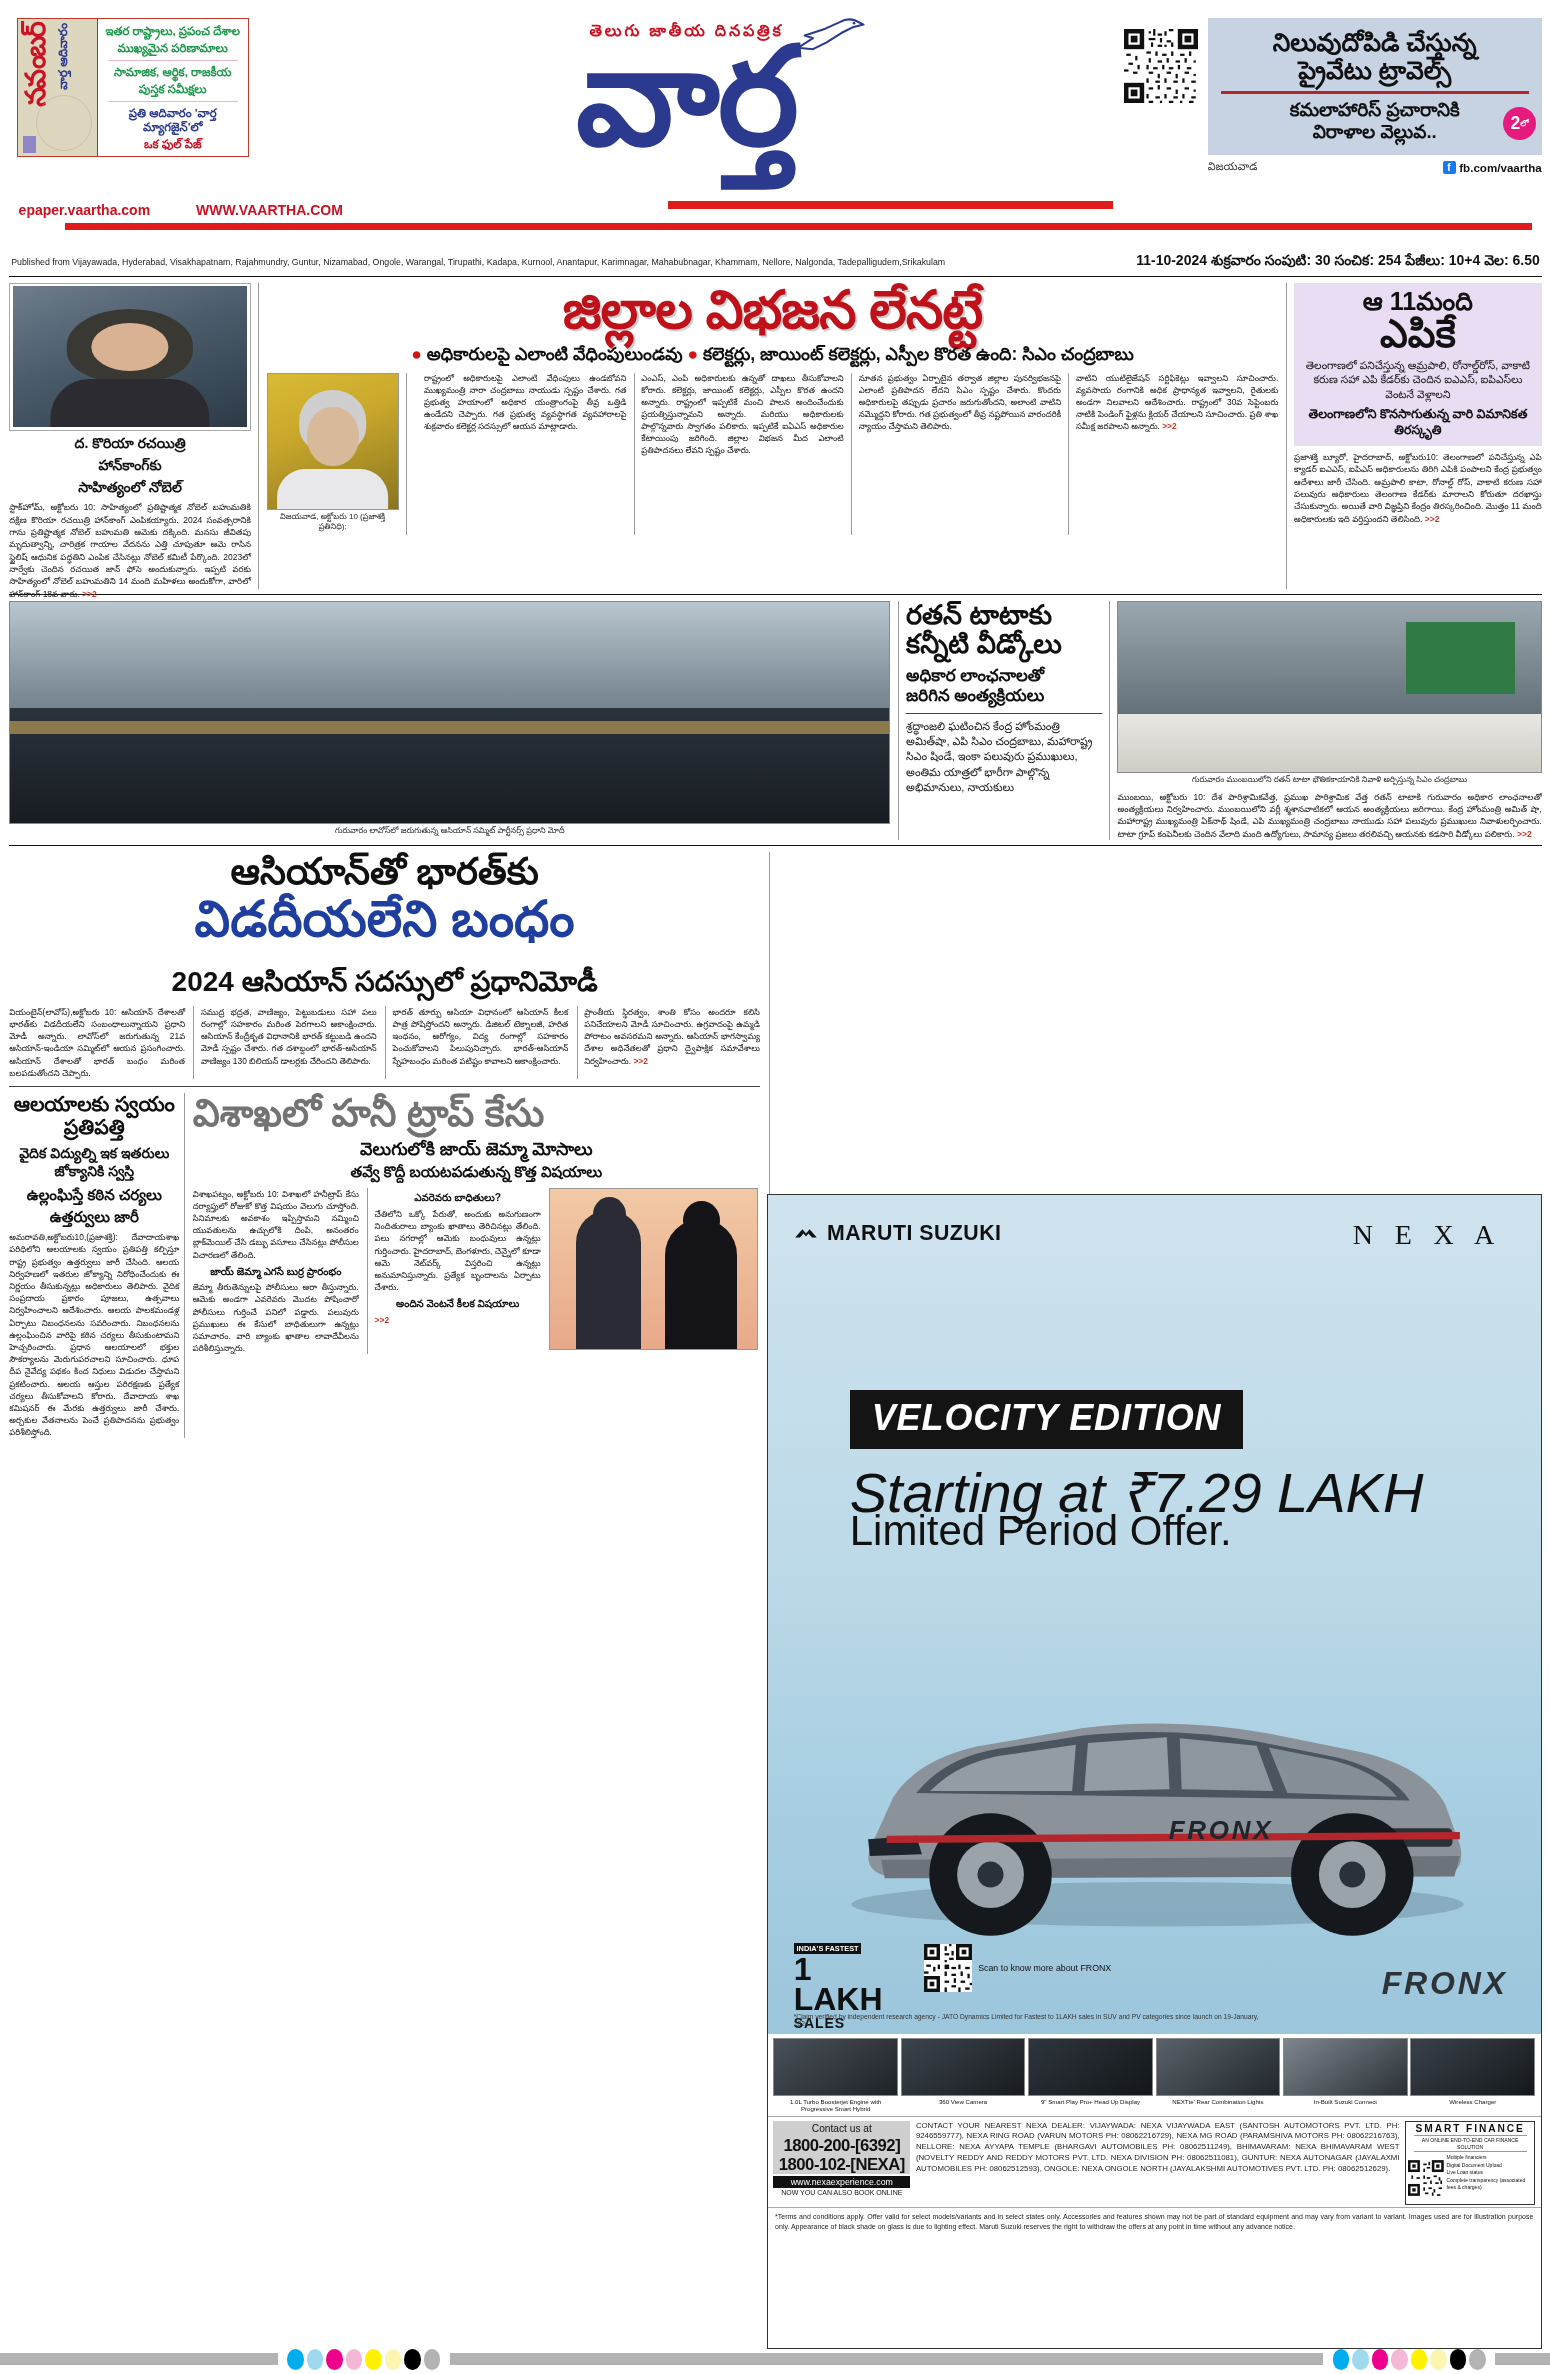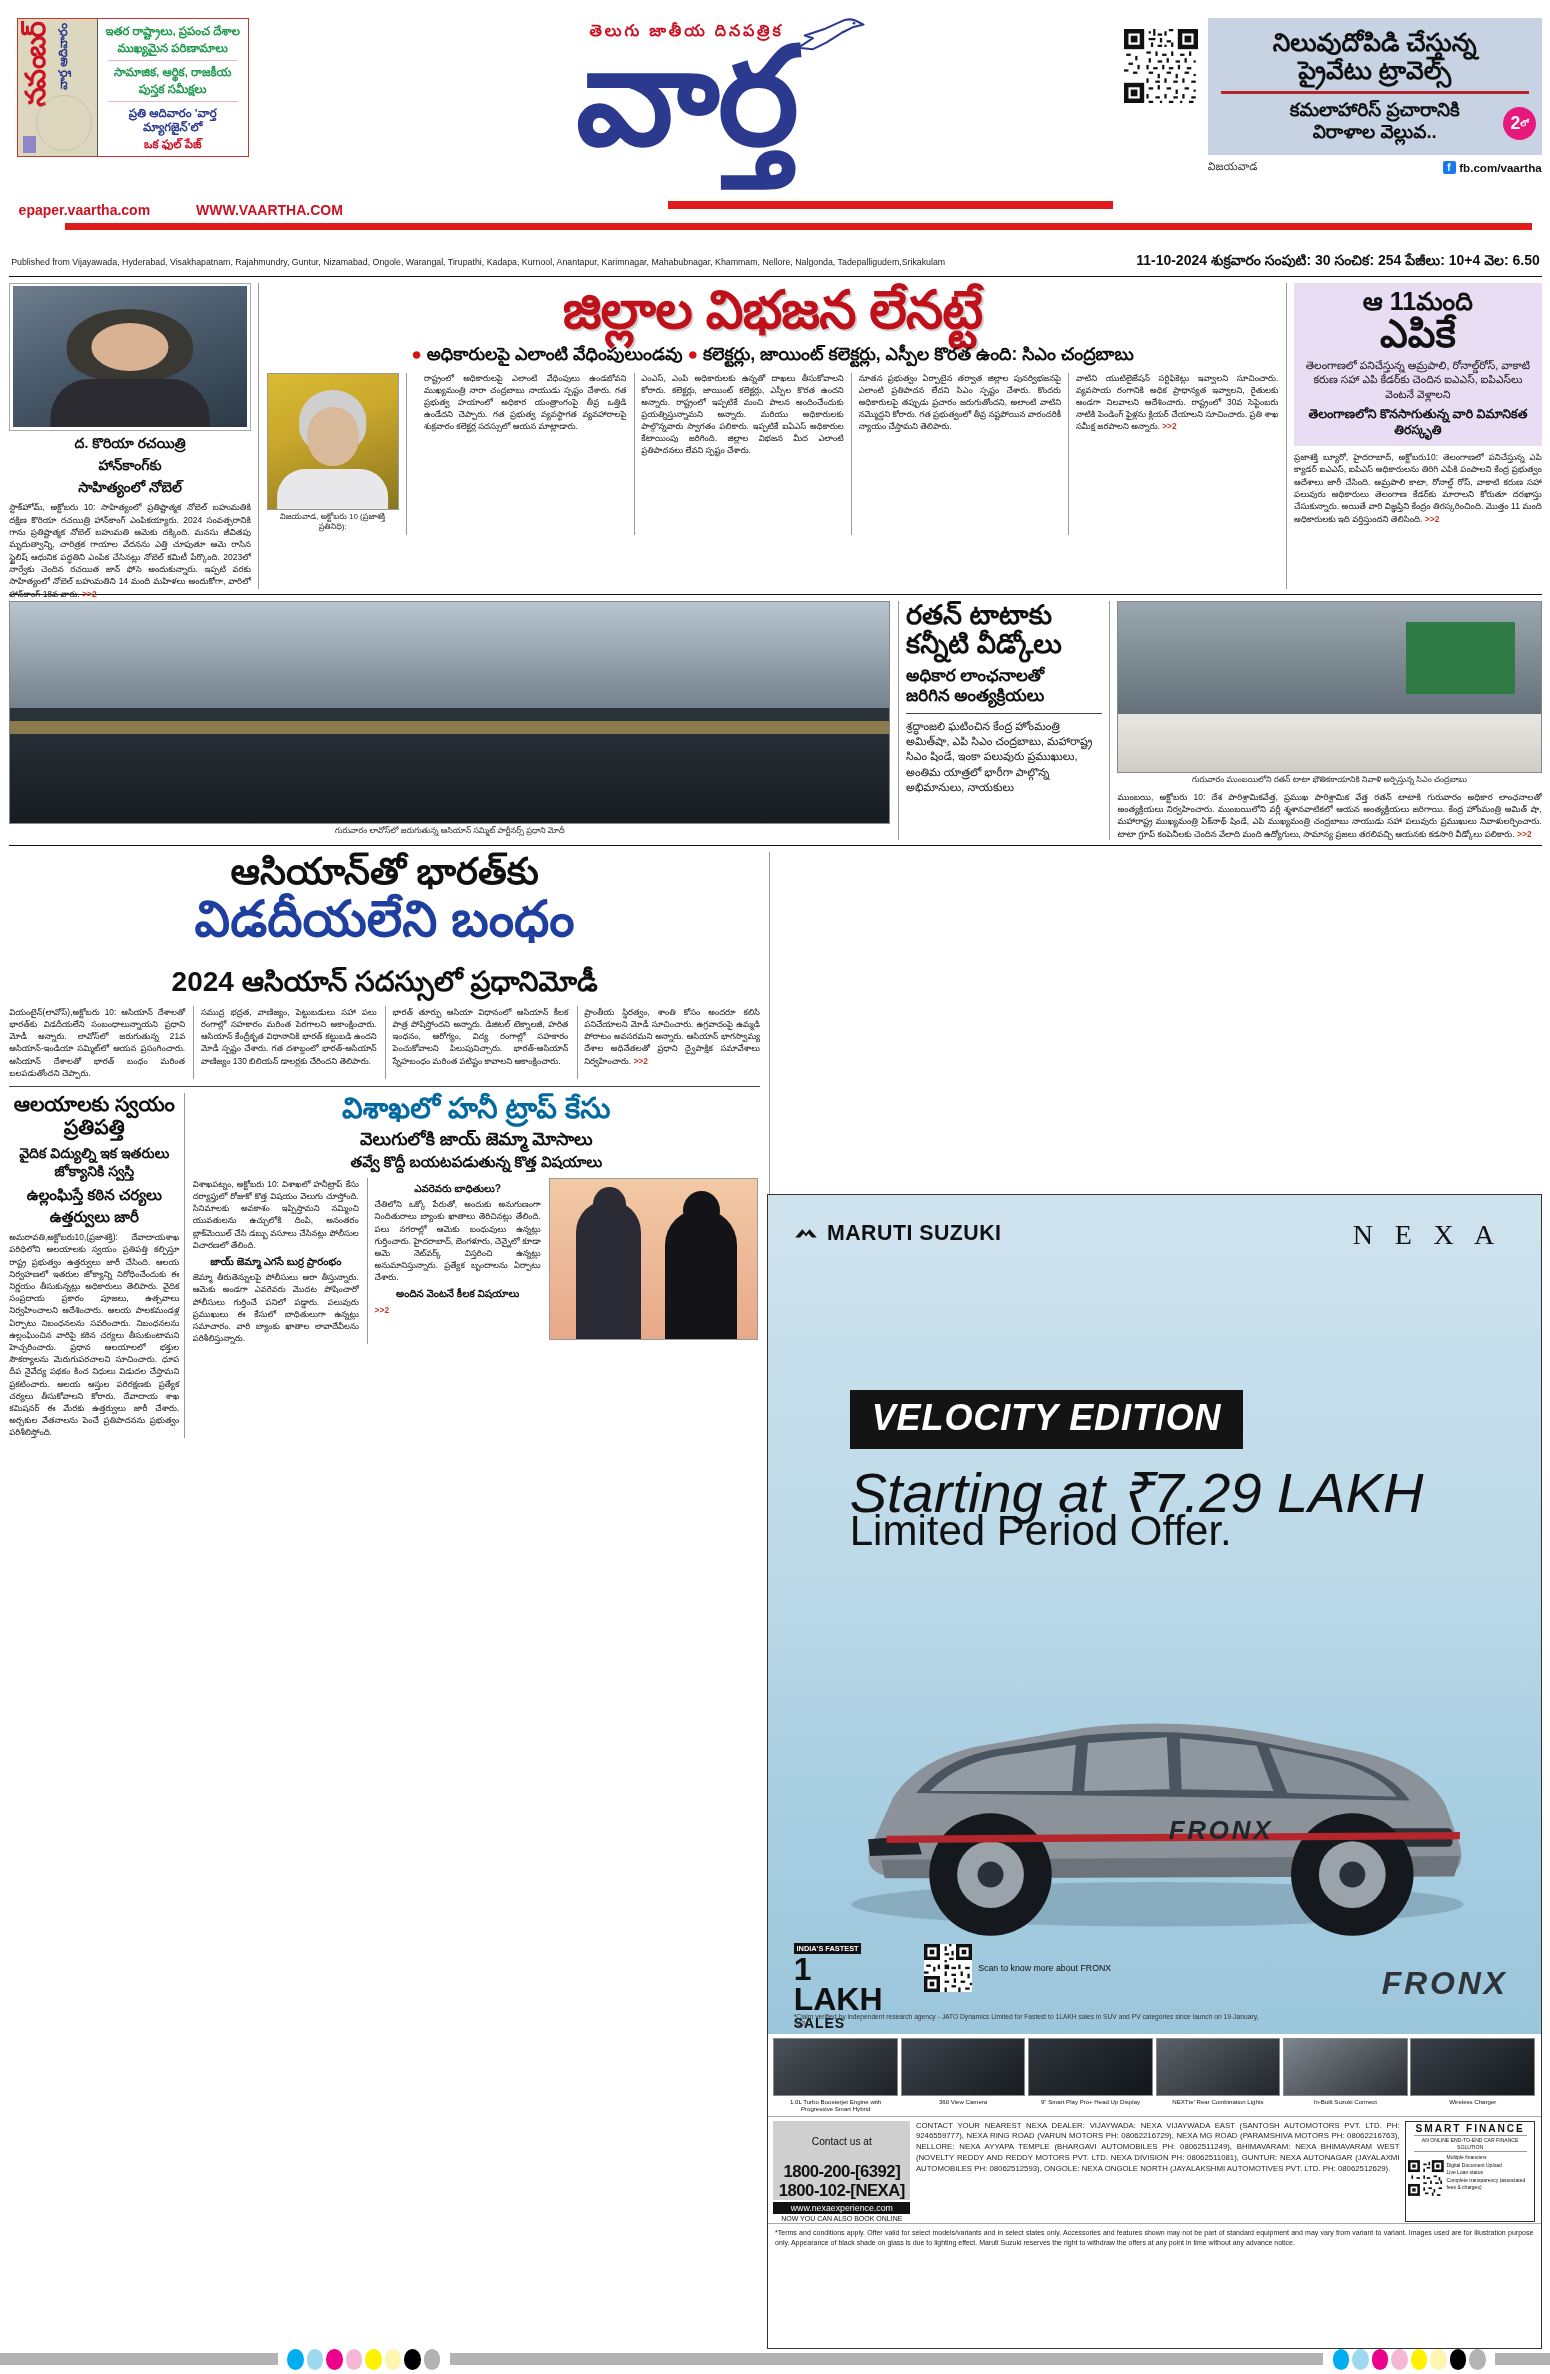--- a/index.html
+++ b/index.html
@@ -118,21 +118,21 @@
 
   
   .bl { display:flex; margin-top:7.4px; border-top:0.9px solid #444; padding-top:5.6px; }
   .bl-a { width:176px; padding-right:5px; border-right:0.9px solid #999; }
   .bl-a .h1 { font-size:20.4px; font-weight:bold; text-align:center; line-height:1.15; }
   .bl-a .h2 { font-size:14px; font-weight:bold; text-align:center; line-height:1.25; margin-top:5.6px; }
   .bl-a .h3 { font-size:15px; font-weight:bold; text-align:center; line-height:1.2; margin-top:5.6px; }
   .bl-a .h4 { font-size:15px; font-weight:bold; text-align:center; line-height:1.2; margin-top:3.7px; }
   .bl-a .txt { font-size:8.4px; line-height:1.45; text-align:justify; margin-top:5.6px; }
   .bl-b { flex:1; padding-left:7.4px; }
-  .bl-b .vh1 { font-size:29px; font-weight:bold; color:#0369a1; text-align:center; line-height:1.1; }
+  .bl-b .vh1 { font-size:38px; font-weight:bold; color:#737373; line-height:1.1; }
   .bl-b .vh2 { font-size:17.6px; font-weight:bold; text-align:center; line-height:1.2; margin-top:4.6px; }
   .bl-b .vh3 { font-size:15px; font-weight:bold; text-align:center; line-height:1.2; margin-top:2.8px; }
   .bl-b .vrow { display:flex; gap:8.3px; margin-top:6.5px; }
   .bl-b .vcol { flex:1; font-size:8.4px; line-height:1.45; text-align:justify; }
   .silh { width:209px; height:162px; background:linear-gradient(180deg,#f2c9a6,#e8a98a); position:relative; overflow:hidden; border:0.9px solid #999; }
   .silh .s1 { position:absolute; left:26px; bottom:0; width:65px; height:139px; background:#2b2b35; border-radius:37px 37px 0 0; }
   .silh .s1h { position:absolute; left:43px; bottom:117px; width:33px; height:35px; background:#2b2b35; border-radius:50%; }
   .silh .s2 { position:absolute; right:20.4px; bottom:0; width:72px; height:130px; background:#141418; border-radius:42px 42px 0 0; }
   .silh .s2h { position:absolute; right:37px; bottom:109px; width:37px; height:39px; background:#141418; border-radius:50%; }
   .sub-h { font-size:10.2px; font-weight:bold; text-align:center; margin:3.7px 0 1.9px; }
@@ -158,21 +158,21 @@
   .ad-fronx { position:absolute; right:33px; bottom:32px; font-size:32px; font-weight:bold; font-style:italic; letter-spacing:2.8px; color:#2e3338;}
   .ad-claim { position:absolute; left:26px; bottom:7.4px; font-size:6.7px; color:#333; width:482px; }
 
   .ad-feats { display:flex; gap:2.8px; padding:3.7px 5.6px; }
   .ad-feat { flex:1; }
   .ad-feat .fimg { width:100%; height:58px; background:#2a3036; border:0.9px solid #888; }
   .ad-feat .flab { font-size:6.1px; text-align:center; line-height:1.2; margin-top:1.9px; color:#111; }
 
   .ad-contact { display:flex; gap:5.6px; padding:3.7px 5.6px 1.9px; border-top:0.9px solid #aaa; }
   .ac-left { width:137px; }
-  .ac-left .cu { font-size:10.2px; text-align:center; background:#cfcfcf; color:#111; padding:15px 0; }
+  .ac-left .cu { font-size:10.2px; text-align:center; background:#cfcfcf; color:#111; padding:2px 0; }
   .ac-left .num { font-size:16.7px; font-weight:bold; background:#cfcfcf; text-align:center; letter-spacing:-0.5px; line-height:1.15;}
   .ac-left .site { font-size:8.8px; background:#111; color:#fff; text-align:center; padding:0.9px 0; margin-top:1.9px;}
   .ac-left .book { font-size:7px; text-align:center; margin-top:0.9px; }
   .ac-mid { flex:1; font-size:7.8px; line-height:1.38; text-align:justify; color:#222; }
   .ac-right { width:130px; border:0.9px solid #333; padding:1.9px; }
   .ac-right .sf { font-size:10.2px; font-weight:bold; letter-spacing:1.9px; text-align:center; }
   .ac-right .sfs { font-size:5.1px; text-align:center; line-height:1.3; border-top:0.9px solid #999; border-bottom:0.9px solid #999; margin:0.9px 5.6px; padding:0.9px 0;}
   .ac-right .row { display:flex; gap:2.8px; margin-top:1.9px; }
   .ac-right .qr2 { width:48px; height:48px; }
   .ac-right .bullets { font-size:5px; line-height:1.5; }

